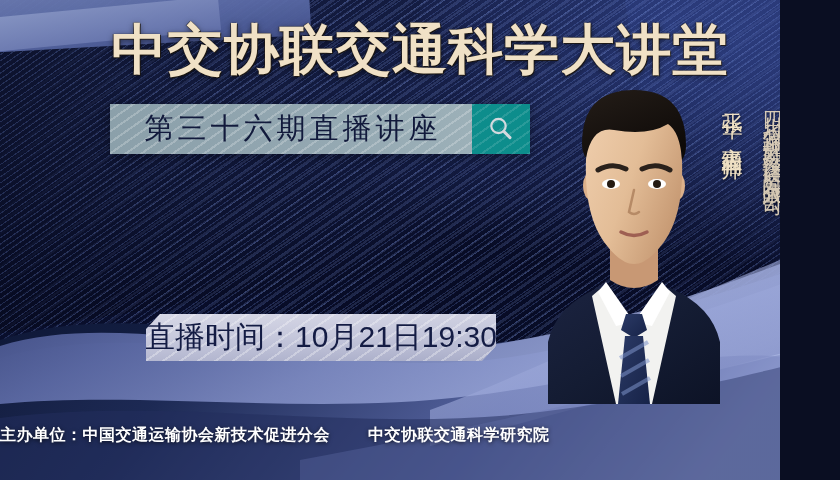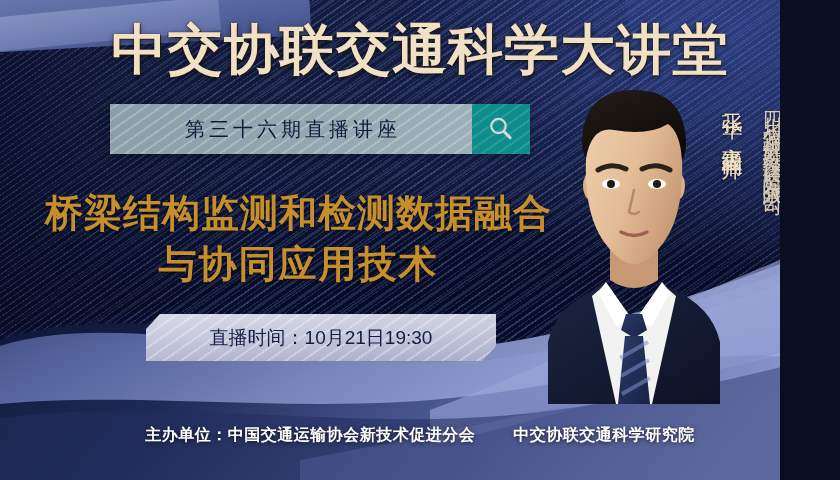--- a/index.html
+++ b/index.html
@@ -104,21 +104,21 @@
     display:flex;align-items:center;justify-content:center;
     overflow:hidden;
   }
   .episode-label::after{
     content:"";position:absolute;inset:0;
     background-image:repeating-linear-gradient(
       -35deg, rgba(255,255,255,.22) 0 2px, rgba(255,255,255,0) 2px 9px);
   }
   .episode-text{
     position:relative;z-index:2;
-    font-size:20px;font-weight:400;
+    font-size:29px;font-weight:400;
     color:#121a3c;letter-spacing:4px;
     padding-left:4px;
     white-space:nowrap;
   }
   .episode-search{
     width:58px;
     background:#0d8d8c;
     display:flex;align-items:center;justify-content:center;
     position:relative;overflow:hidden;
   }
@@ -154,21 +154,21 @@
     overflow:hidden;
   }
   .time-plaque::after{
     content:"";position:absolute;inset:0;
     background-image:repeating-linear-gradient(
       -35deg, rgba(255,255,255,.30) 0 2px, rgba(255,255,255,0) 2px 10px);
     pointer-events:none;
   }
   .time-text{
     position:relative;z-index:2;
-    font-size:19px;color:#141c44;font-weight:400;
+    font-size:30px;color:#141c44;font-weight:400;
     letter-spacing:0px;white-space:nowrap;
   }
 
   
   .portrait{
     position:absolute;left:536px;top:74px;
     width:196px;height:330px;
   }
   .portrait svg{display:block;}
 
@@ -192,21 +192,21 @@
     font-size:20px;
     color:#e6d7bd;
     letter-spacing:5px;
     opacity:.92;
     text-shadow:0 1px 3px rgba(0,0,0,.55);
   }
 
   
   .footer{
     position:absolute;left:0;top:425px;width:840px;
-    text-align:center;
+    text-align:left;
     color:#ffffff;
     font-size:16px;
     font-weight:700;
     letter-spacing:.5px;
     text-shadow:0 1px 4px rgba(0,0,0,.7);
     white-space:nowrap;
   }
   .footer .gap{display:inline-block;width:28px;}
 </style>
 </head>
@@ -269,24 +269,20 @@
       <span class="episode-text">第三十六期直播讲座</span>
     </div>
     <div class="episode-search">
       <svg width="30" height="30" viewBox="0 0 30 30">
         <circle cx="12.5" cy="12" r="7.2" fill="none" stroke="#d4d9de" stroke-width="2.2"></circle>
         <line x1="17.8" y1="17.4" x2="24" y2="23.6" stroke="#d4d9de" stroke-width="3" stroke-linecap="round"></line>
       </svg>
     </div>
   </div>
 
-  <div class="lecture-title">
-    <span class="ln ln1">桥梁结构监测和检测数据融合</span>
-    <span class="ln ln2">与协同应用技术</span>
-  </div>
 
   <div class="time-plaque">
     <span class="time-text">直播时间：10月21日19:30</span>
   </div>
 
   <div class="portrait">
     <svg viewBox="0 0 196 330" width="196" height="330">
       <defs>
         <linearGradient id="skin" x1="0" y1="0" x2="1" y2="0.6">
           <stop offset="0" stop-color="#f0cfae"></stop>

